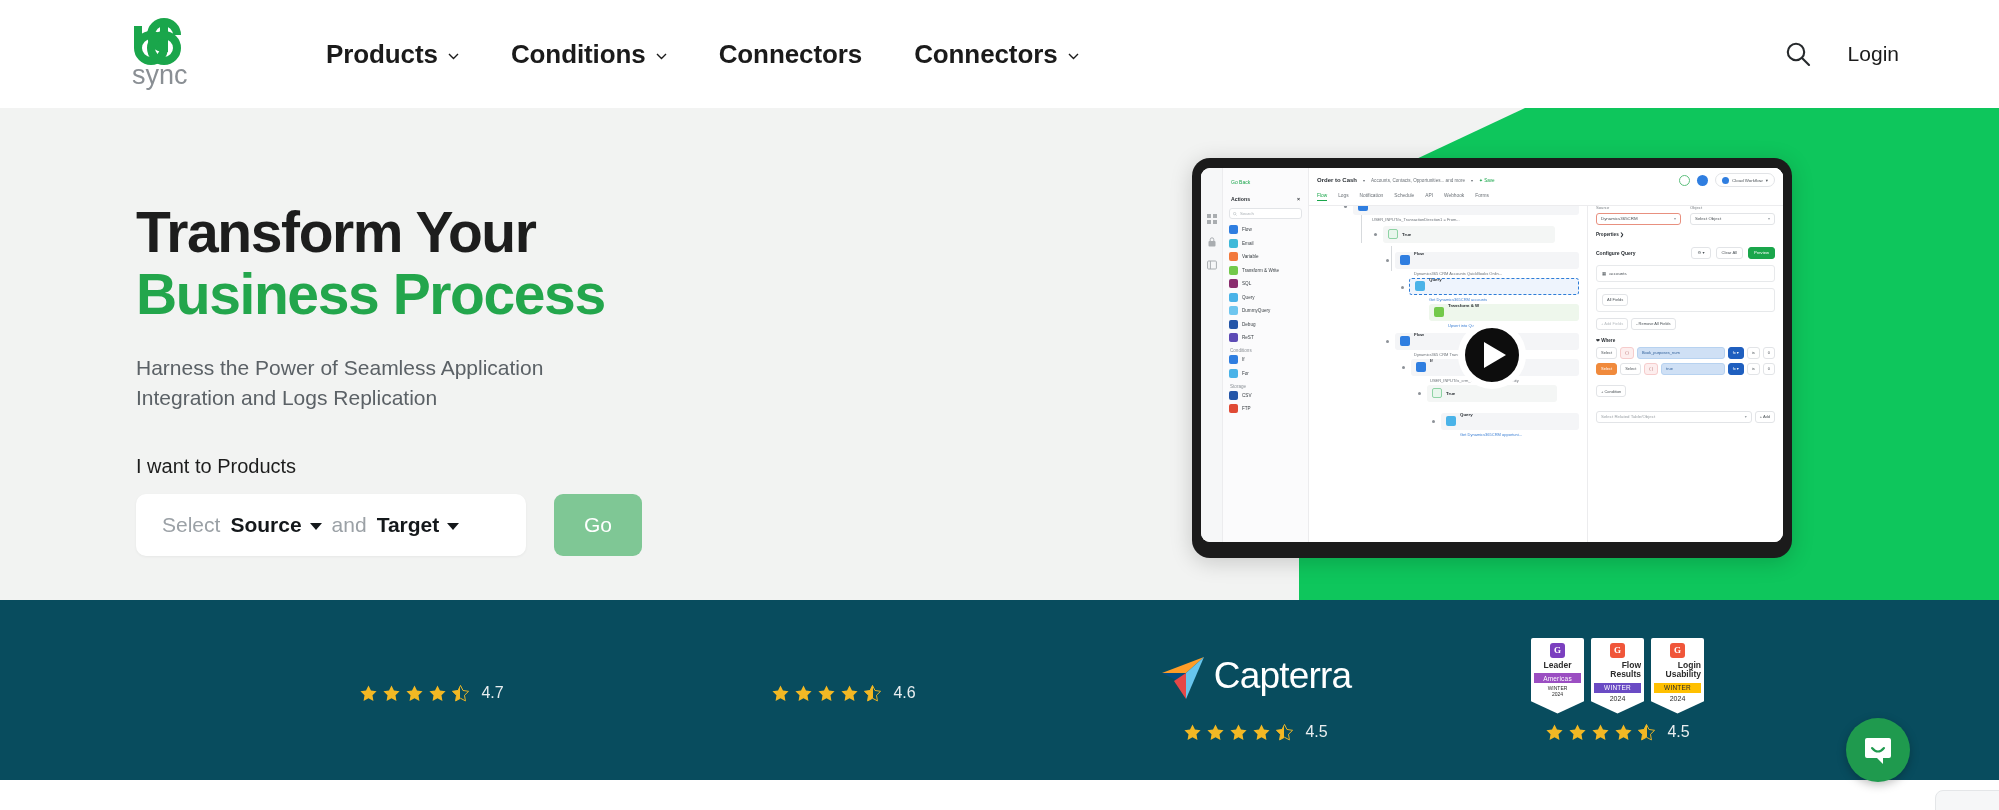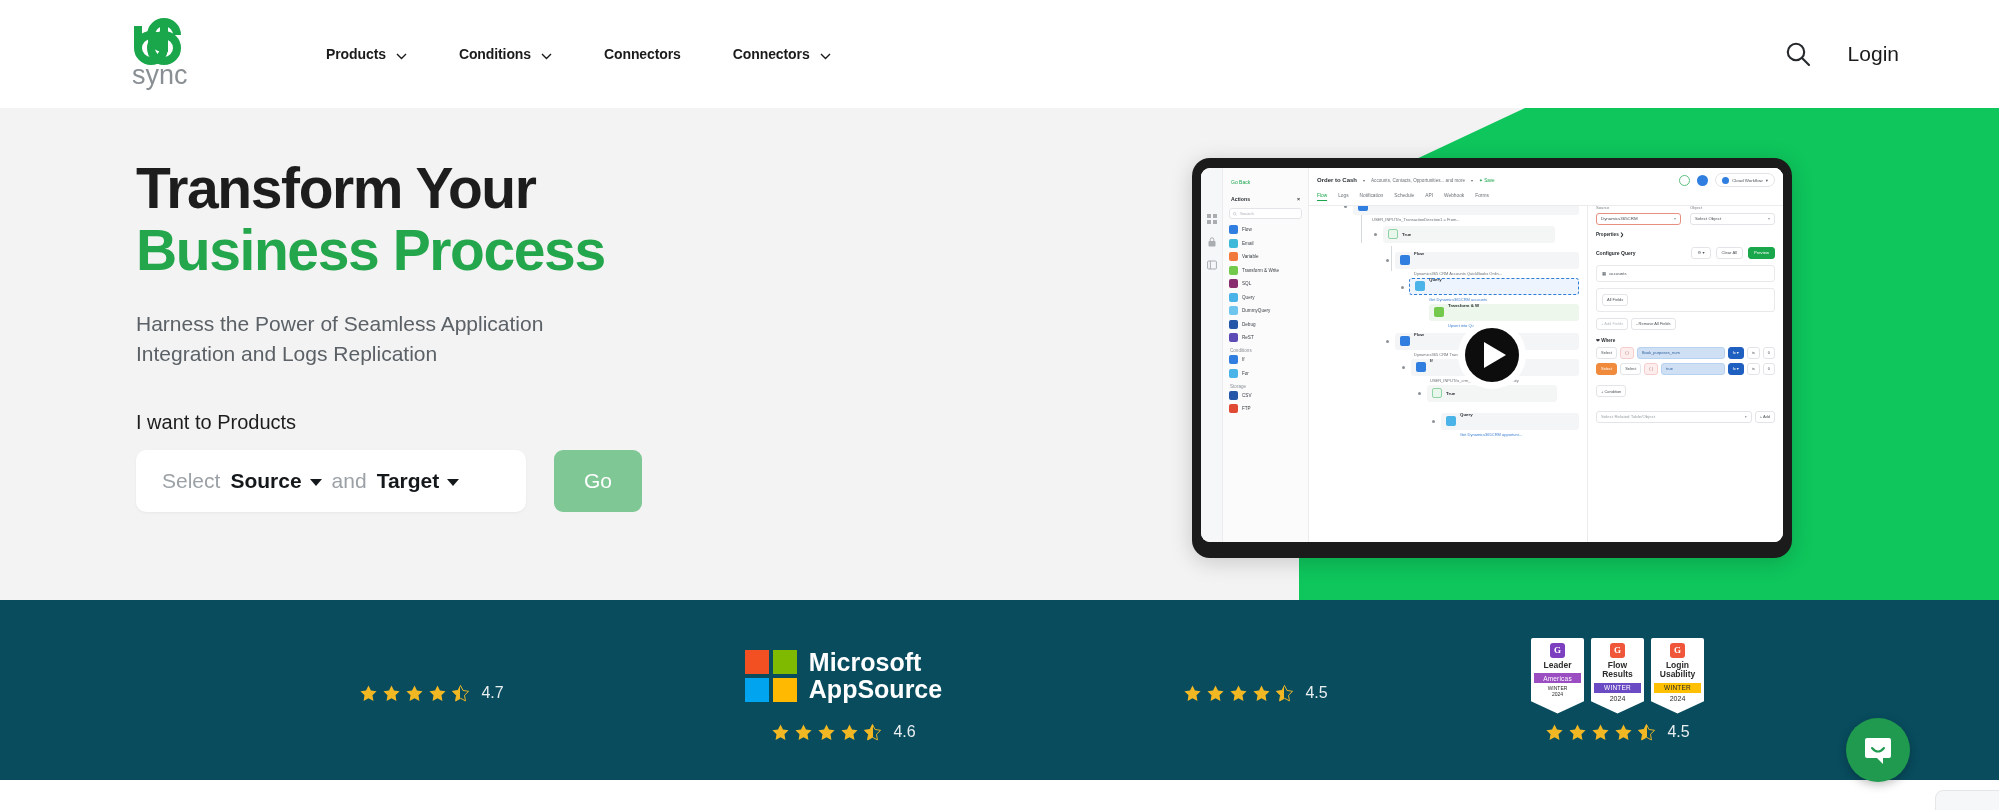--- a/index.html
+++ b/index.html
@@ -15,21 +15,21 @@
   .header {
     position: absolute; top: 0; left: 0; width: 1999px; height: 108px;
     background: #ffffff; display: flex; align-items: center;
     padding: 0 60px 0 130px; z-index: 40;
   }
   .logo { width: 78px; height: 72px; position: relative; flex: 0 0 auto; }
   .logo svg { display: block; }
   .nav { display: flex; align-items: center; margin-left: 118px; gap: 52px; }
   .nav-item {
     display: flex; align-items: center; gap: 10px; cursor: pointer;
-    font-size: 14px; font-weight: bold; color: #1b1b1b; letter-spacing: -0.1px;
+    font-size: 26px; font-weight: bold; color: #1b1b1b; letter-spacing: -0.1px;
   }
   .chev { width: 11px; height: 7px; display: inline-block; position: relative; top: 2px; }
   .chev svg { display: block; }
   .header-right {
     margin-left: auto; display: flex; align-items: center; gap: 0;
   }
   .search-btn {
     width: 46px; height: 46px; display: flex; align-items: center; justify-content: center;
     cursor: pointer; margin-right: 12px;
   }
@@ -49,20 +49,21 @@
   }
   .hero-green {
     position: absolute; right: 0; top: 0; width: 700px; height: 492px;
     background: #0ec65c;
     clip-path: polygon(226px 0, 700px 0, 700px 492px, 0 492px, 0 106px);
   }
   .hero-inner { position: relative; z-index: 3; padding: 50px 0 0 136px; }
   .h1 {
     font-size: 57px; font-weight: bold; line-height: 1.08; letter-spacing: -1.4px;
     color: #1d1d1d;
+    margin-top: 44px;
   }
   .h1 .accent { color: #23a64c; display: block; }
   .sub {
     margin-top: 28px; font-size: 21px; line-height: 1.42; color: #5b6166;
     max-width: 500px;
   }
   .integrate-label {
     margin-top: 42px; font-size: 20px; color: #1d1d1d;
   }
   .selector-row { margin-top: 16px; display: flex; align-items: center; gap: 28px; }
@@ -233,21 +234,21 @@
   .ms-grid { display: grid; grid-template-columns: 24px 24px; grid-template-rows: 24px 24px; gap: 4px; }
   .ms-txt { color: #ffffff; font-size: 25px; font-weight: bold; line-height: 1.06; margin-left: 12px; }
   .cap-txt { color: #ffffff; font-size: 37px; letter-spacing: -0.8px; margin-left: 8px; }
   .g2-wrap { display: flex; gap: 7px; }
   .g2 { width: 53px; background: #ffffff; border-radius: 2px; position: relative;
         padding: 5px 3px 0; display: flex; flex-direction: column; align-items: center;
         clip-path: polygon(0 0, 100% 0, 100% 84%, 50% 100%, 0 84%); height: 76px; }
   .g2-ic { width: 15px; height: 15px; border-radius: 3px; display: flex;
            align-items: center; justify-content: center; color: #fff; font-size: 9px;
            font-weight: bold; font-family: "Liberation Serif", serif; }
-  .g2-t { font-size: 8.5px; font-weight: bold; color: #2b2b2b; text-align: center;
+  .g2-t { font-size: 8.5px; font-weight: bold; color: #2b2b2b; text-align: right;
           line-height: 1.12; margin-top: 3px; }
   .g2-b { font-size: 6.5px; color: #fff; text-align: center; width: 100%;
           padding: 1.5px 0; margin-top: 3px; letter-spacing: .2px; }
   .g2-y { font-size: 7px; color: #2b2b2b; text-align: center; margin-top: 2px; }
 
   
   .bottom {
     position: absolute; top: 780px; left: 0; width: 1999px; height: 30px;
     background: #ffffff;
   }
@@ -681,32 +682,20 @@
                 </linearGradient>
               </defs>
               <path d="M10 1.5l2.6 5.3 5.9.9-4.3 4.2 1 5.9-5.2-2.8-5.2 2.8 1-5.9L1.5 7.7l5.9-.9z" fill="url(#h1)" stroke="#f2b824" stroke-width="1"></path>
             </svg>
         </span>
         <span class="rate-num">4.7</span>
       </div>
     </div>
 
     <div class="band-col">
-      <div class="band-logo">
-        <div class="ms-grid">
-          <div style="background:#f25022"></div>
-            <div style="background:#7fba00"></div>
-          <div style="background:#00a4ef"></div>
-            <div style="background:#ffb900"></div>
-        </div>
-        <div class="ms-txt">
-          <div>Microsoft</div>
-          <div>AppSource</div>
-        </div>
-      </div>
       <div class="rating">
         <span class="stars">
           <svg class="star" viewBox="0 0 20 20">
               <path d="M10 1.5l2.6 5.3 5.9.9-4.3 4.2 1 5.9-5.2-2.8-5.2 2.8 1-5.9L1.5 7.7l5.9-.9z" fill="#f2b824"></path>
             </svg>
           <svg class="star" viewBox="0 0 20 20">
               <path d="M10 1.5l2.6 5.3 5.9.9-4.3 4.2 1 5.9-5.2-2.8-5.2 2.8 1-5.9L1.5 7.7l5.9-.9z" fill="#f2b824"></path>
             </svg>
           <svg class="star" viewBox="0 0 20 20">
               <path d="M10 1.5l2.6 5.3 5.9.9-4.3 4.2 1 5.9-5.2-2.8-5.2 2.8 1-5.9L1.5 7.7l5.9-.9z" fill="#f2b824"></path>
@@ -722,20 +711,29 @@
                 </linearGradient>
               </defs>
               <path d="M10 1.5l2.6 5.3 5.9.9-4.3 4.2 1 5.9-5.2-2.8-5.2 2.8 1-5.9L1.5 7.7l5.9-.9z" fill="url(#h2)" stroke="#f2b824" stroke-width="1"></path>
             </svg>
         </span>
         <span class="rate-num">4.6</span>
       </div>
     </div>
 
     <div class="band-col">
+      <div class="band-logo">
+        <svg width="46" height="50" viewBox="0 0 46 50">
+          <path d="M2 22 L44 6 L26 22 Z" fill="#ff9d28"></path>
+          <path d="M26 22 L44 6 L26 48 Z" fill="#68c5ed"></path>
+          <path d="M2 22 L26 22 L26 34 Z" fill="#044d80"></path>
+          <path d="M26 22 L26 48 L14 30 Z" fill="#e54747"></path>
+        </svg>
+        <span class="cap-txt">Capterra</span>
+      </div>
       <div class="rating">
         <span class="stars">
           <svg class="star" viewBox="0 0 20 20">
               <path d="M10 1.5l2.6 5.3 5.9.9-4.3 4.2 1 5.9-5.2-2.8-5.2 2.8 1-5.9L1.5 7.7l5.9-.9z" fill="#f2b824"></path>
             </svg>
           <svg class="star" viewBox="0 0 20 20">
               <path d="M10 1.5l2.6 5.3 5.9.9-4.3 4.2 1 5.9-5.2-2.8-5.2 2.8 1-5.9L1.5 7.7l5.9-.9z" fill="#f2b824"></path>
             </svg>
           <svg class="star" viewBox="0 0 20 20">
               <path d="M10 1.5l2.6 5.3 5.9.9-4.3 4.2 1 5.9-5.2-2.8-5.2 2.8 1-5.9L1.5 7.7l5.9-.9z" fill="#f2b824"></path>

